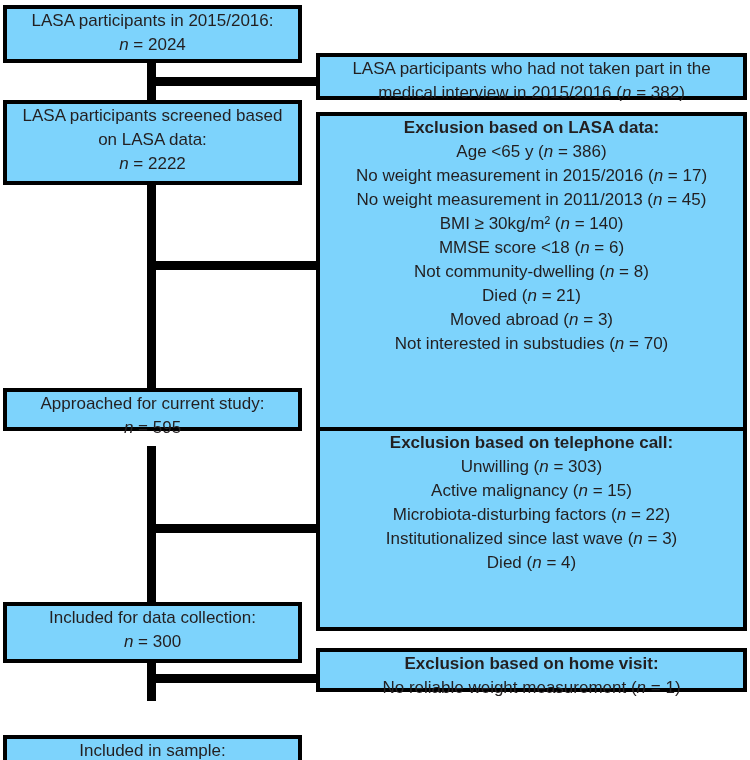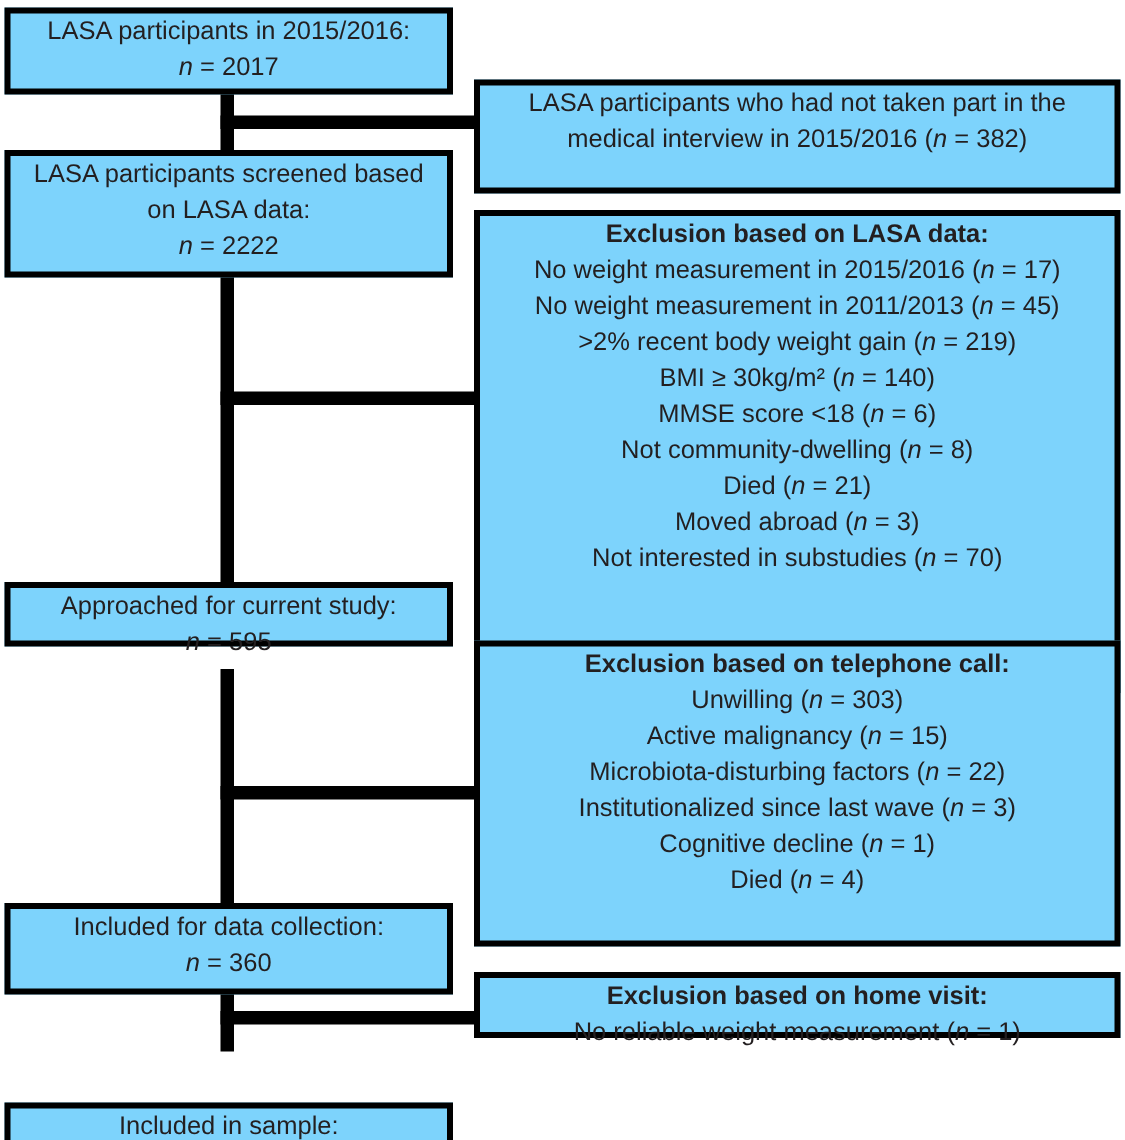--- a/index.html
+++ b/index.html
@@ -30,72 +30,71 @@
   <div class="vline" style="top:183px;height:208px"></div>
   <div class="vline" style="top:446px;height:158px"></div>
   <div class="vline" style="top:660px;height:41px"></div>
   <div class="hline" style="top:77px"></div>
   <div class="hline" style="top:261px"></div>
   <div class="hline" style="top:524px"></div>
   <div class="hline" style="top:674px"></div>
 
   <div class="box main" style="top:5px;height:58px">
     <div class="line">LASA participants in 2015/2016:</div>
-    <div class="line"><i>n</i><span> = 2017</span></div>
+    <div class="line"><i>n</i><span> = 2024</span></div>
   </div>
 
   <div class="box main" style="top:100px;height:85px">
     <div class="line">LASA participants screened based on LASA data:</div>
     <div class="line"><i>n</i><span> = 2222</span></div>
   </div>
 
   <div class="box main" style="top:388px;height:43px">
     <div class="line">Approached for current study:</div>
     <div class="line"><i>n</i><span> = 595</span></div>
   </div>
 
   <div class="box main" style="top:602px;height:61px">
     <div class="line">Included for data collection:</div>
-    <div class="line"><i>n</i><span> = 360</span></div>
+    <div class="line"><i>n</i><span> = 300</span></div>
   </div>
 
   <div class="box main" style="top:735px;height:67px">
     <div class="line">Included in sample:</div>
     <div class="line"><i>n</i><span> = 359</span></div>
   </div>
 
-  <div class="box side" style="top:53px;height:76px">
+  <div class="box side" style="top:53px;height:47px">
     <div class="items">
         <div class="line">LASA participants who had not taken part in the medical interview in 2015/2016 (<i>n</i> = 382)</div>
       </div>
   </div>
 
-  <div class="box side" style="top:140px;height:322px">
+  <div class="box side" style="top:112px;height:322px">
     <div class="line title">Exclusion based on LASA data:</div>
     <div class="items">
+        <div class="line">Age &lt;65 y (<i>n</i> = 386)</div>
         <div class="line">No weight measurement in 2015/2016 (<i>n</i> = 17)</div>
         <div class="line">No weight measurement in 2011/2013 (<i>n</i> = 45)</div>
-        <div class="line">&gt;2% recent body weight gain (<i>n</i> = 219)</div>
         <div class="line">BMI ≥ 30kg/m² (<i>n</i> = 140)</div>
         <div class="line">MMSE score &lt;18 (<i>n</i> = 6)</div>
         <div class="line">Not community-dwelling (<i>n</i> = 8)</div>
         <div class="line">Died (<i>n</i> = 21)</div>
         <div class="line">Moved abroad (<i>n</i> = 3)</div>
         <div class="line">Not interested in substudies (<i>n</i> = 70)</div>
       </div>
   </div>
 
   <div class="box side" style="top:427px;height:204px">
     <div class="line title">Exclusion based on telephone call:</div>
     <div class="items">
         <div class="line">Unwilling (<i>n</i> = 303)</div>
         <div class="line">Active malignancy (<i>n</i> = 15)</div>
         <div class="line">Microbiota-disturbing factors (<i>n</i> = 22)</div>
         <div class="line">Institutionalized since last wave (<i>n</i> = 3)</div>
-        <div class="line">Cognitive decline (<i>n</i> = 1)</div>
         <div class="line">Died (<i>n</i> = 4)</div>
       </div>
   </div>
 
   <div class="box side" style="top:648px;height:44px">
     <div class="line title">Exclusion based on home visit:</div>
     <div class="items">
         <div class="line">No reliable weight measurement (<i>n</i> = 1)</div>
       </div>
   </div>

